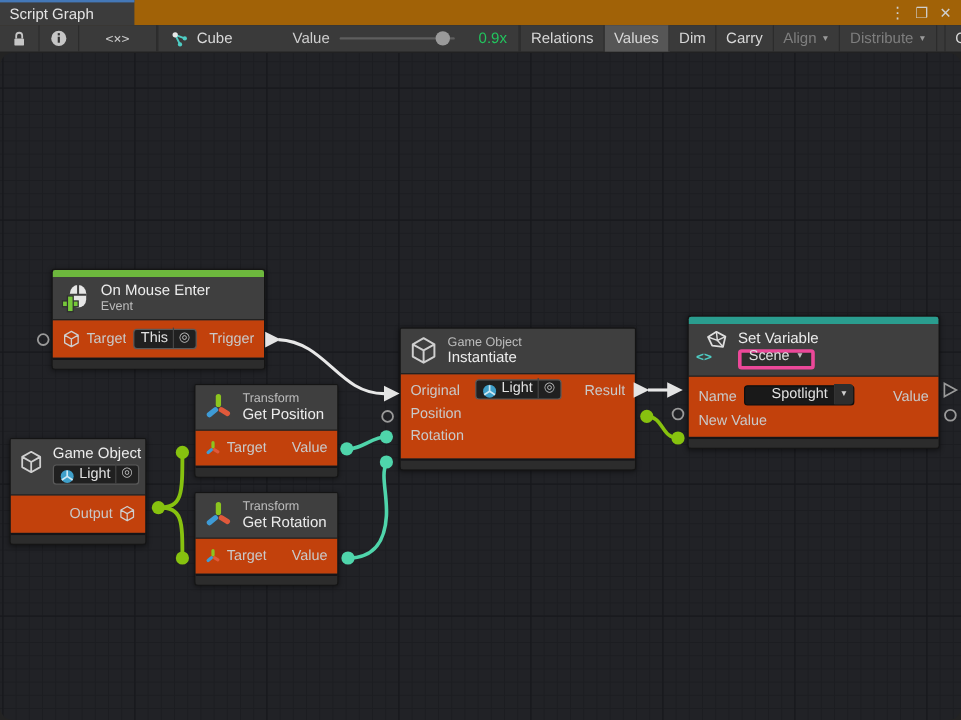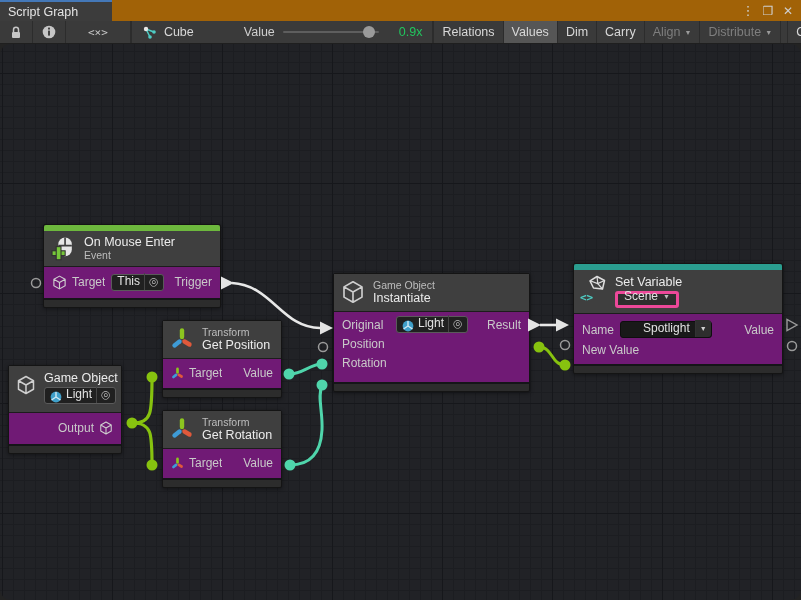--- a/index.html
+++ b/index.html
@@ -55,21 +55,21 @@
 
   
   .node { position:absolute; border:1px solid #141414; border-radius:2px; background:#2b2b2b;
           box-shadow:0 1px 4px rgba(0,0,0,.45); font-size:12px; }
   .accent { height:6px; border-radius:2px 2px 0 0; }
   .nhead { background:#3f3f3f; display:flex; align-items:center; padding:5px 8px 6px 7px;
            border-bottom:1px solid #1c1c1c; }
   .nhead .ht { margin-left:8px; min-width:0; }
   .nhead .cat { font-size:10.5px; color:#bdbdbd; white-space:nowrap; overflow:hidden; }
   .nhead .title { font-size:12.5px; color:#ececec; white-space:nowrap; overflow:hidden; }
-  .nbody { background:#701a75; padding:3px 0 4px 0; }
+  .nbody { background:#c2410c; padding:3px 0 4px 0; }
   .nrow { display:flex; align-items:center; height:19px; padding:0 8px; color:#c9c9c9;
           white-space:nowrap; overflow:hidden; }
   .nrow .lab { white-space:nowrap; overflow:hidden; }
   .nrow .flex { flex:1; min-width:0; }
   .nrow .rlab { text-align:right; white-space:nowrap; overflow:hidden; }
   .nfoot { height:9px; background:#2c2c2c; border-top:2px solid #151518; border-radius:0 0 2px 2px; }
 
   .chip { display:inline-flex; align-items:flex-end; height:17px; background:#202020;
           border:1px solid #5a5a5a; border-radius:3px; padding:0 0 0 5px; color:#e2e2e2;
           font-size:12px; line-height:17px; }

